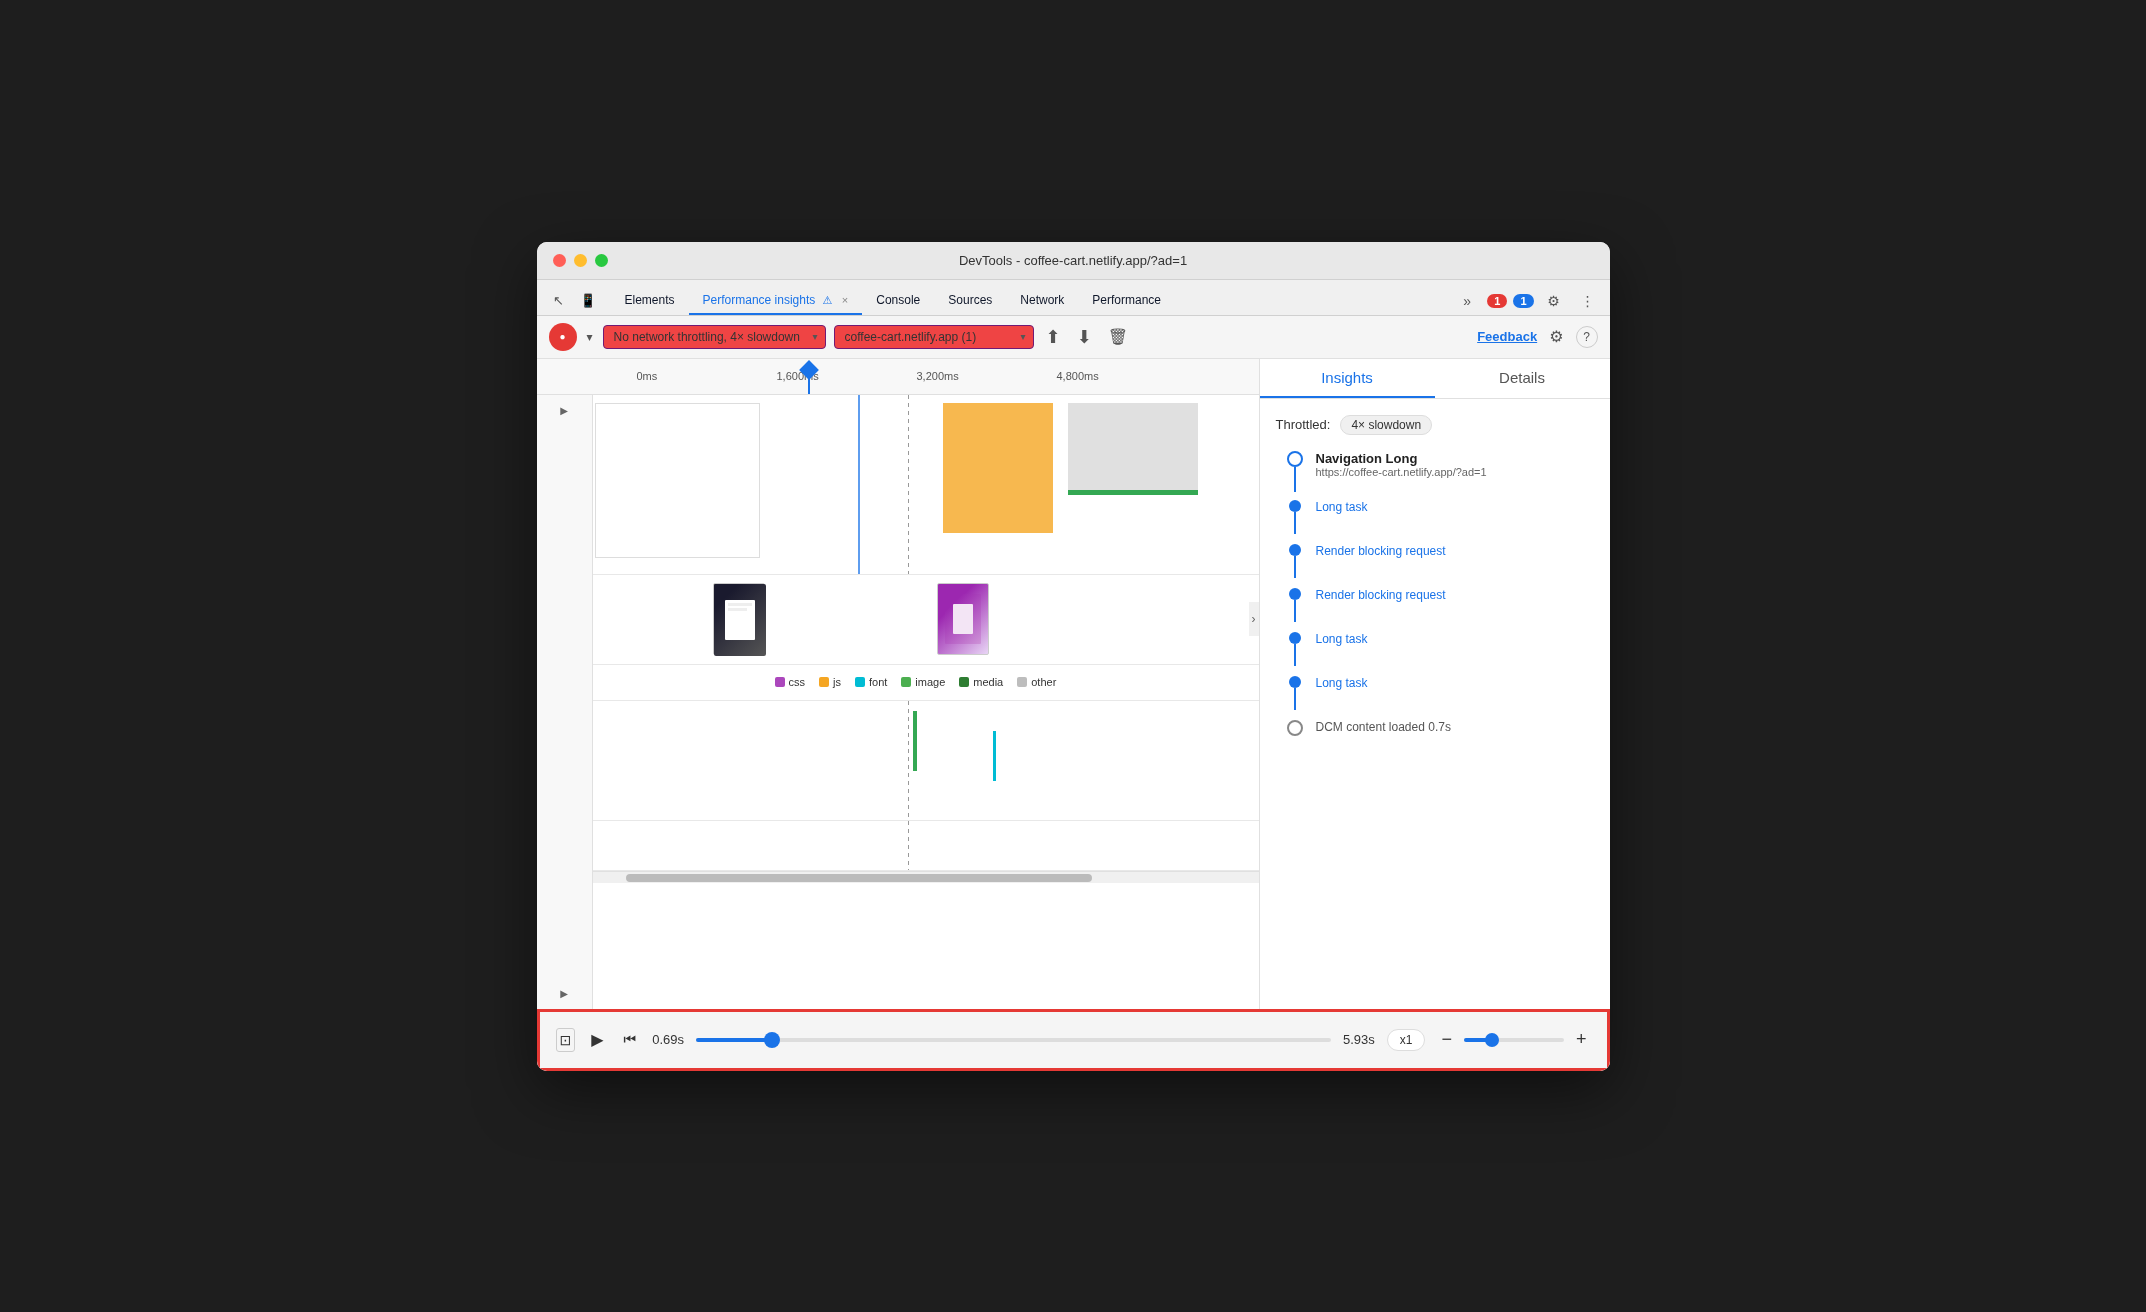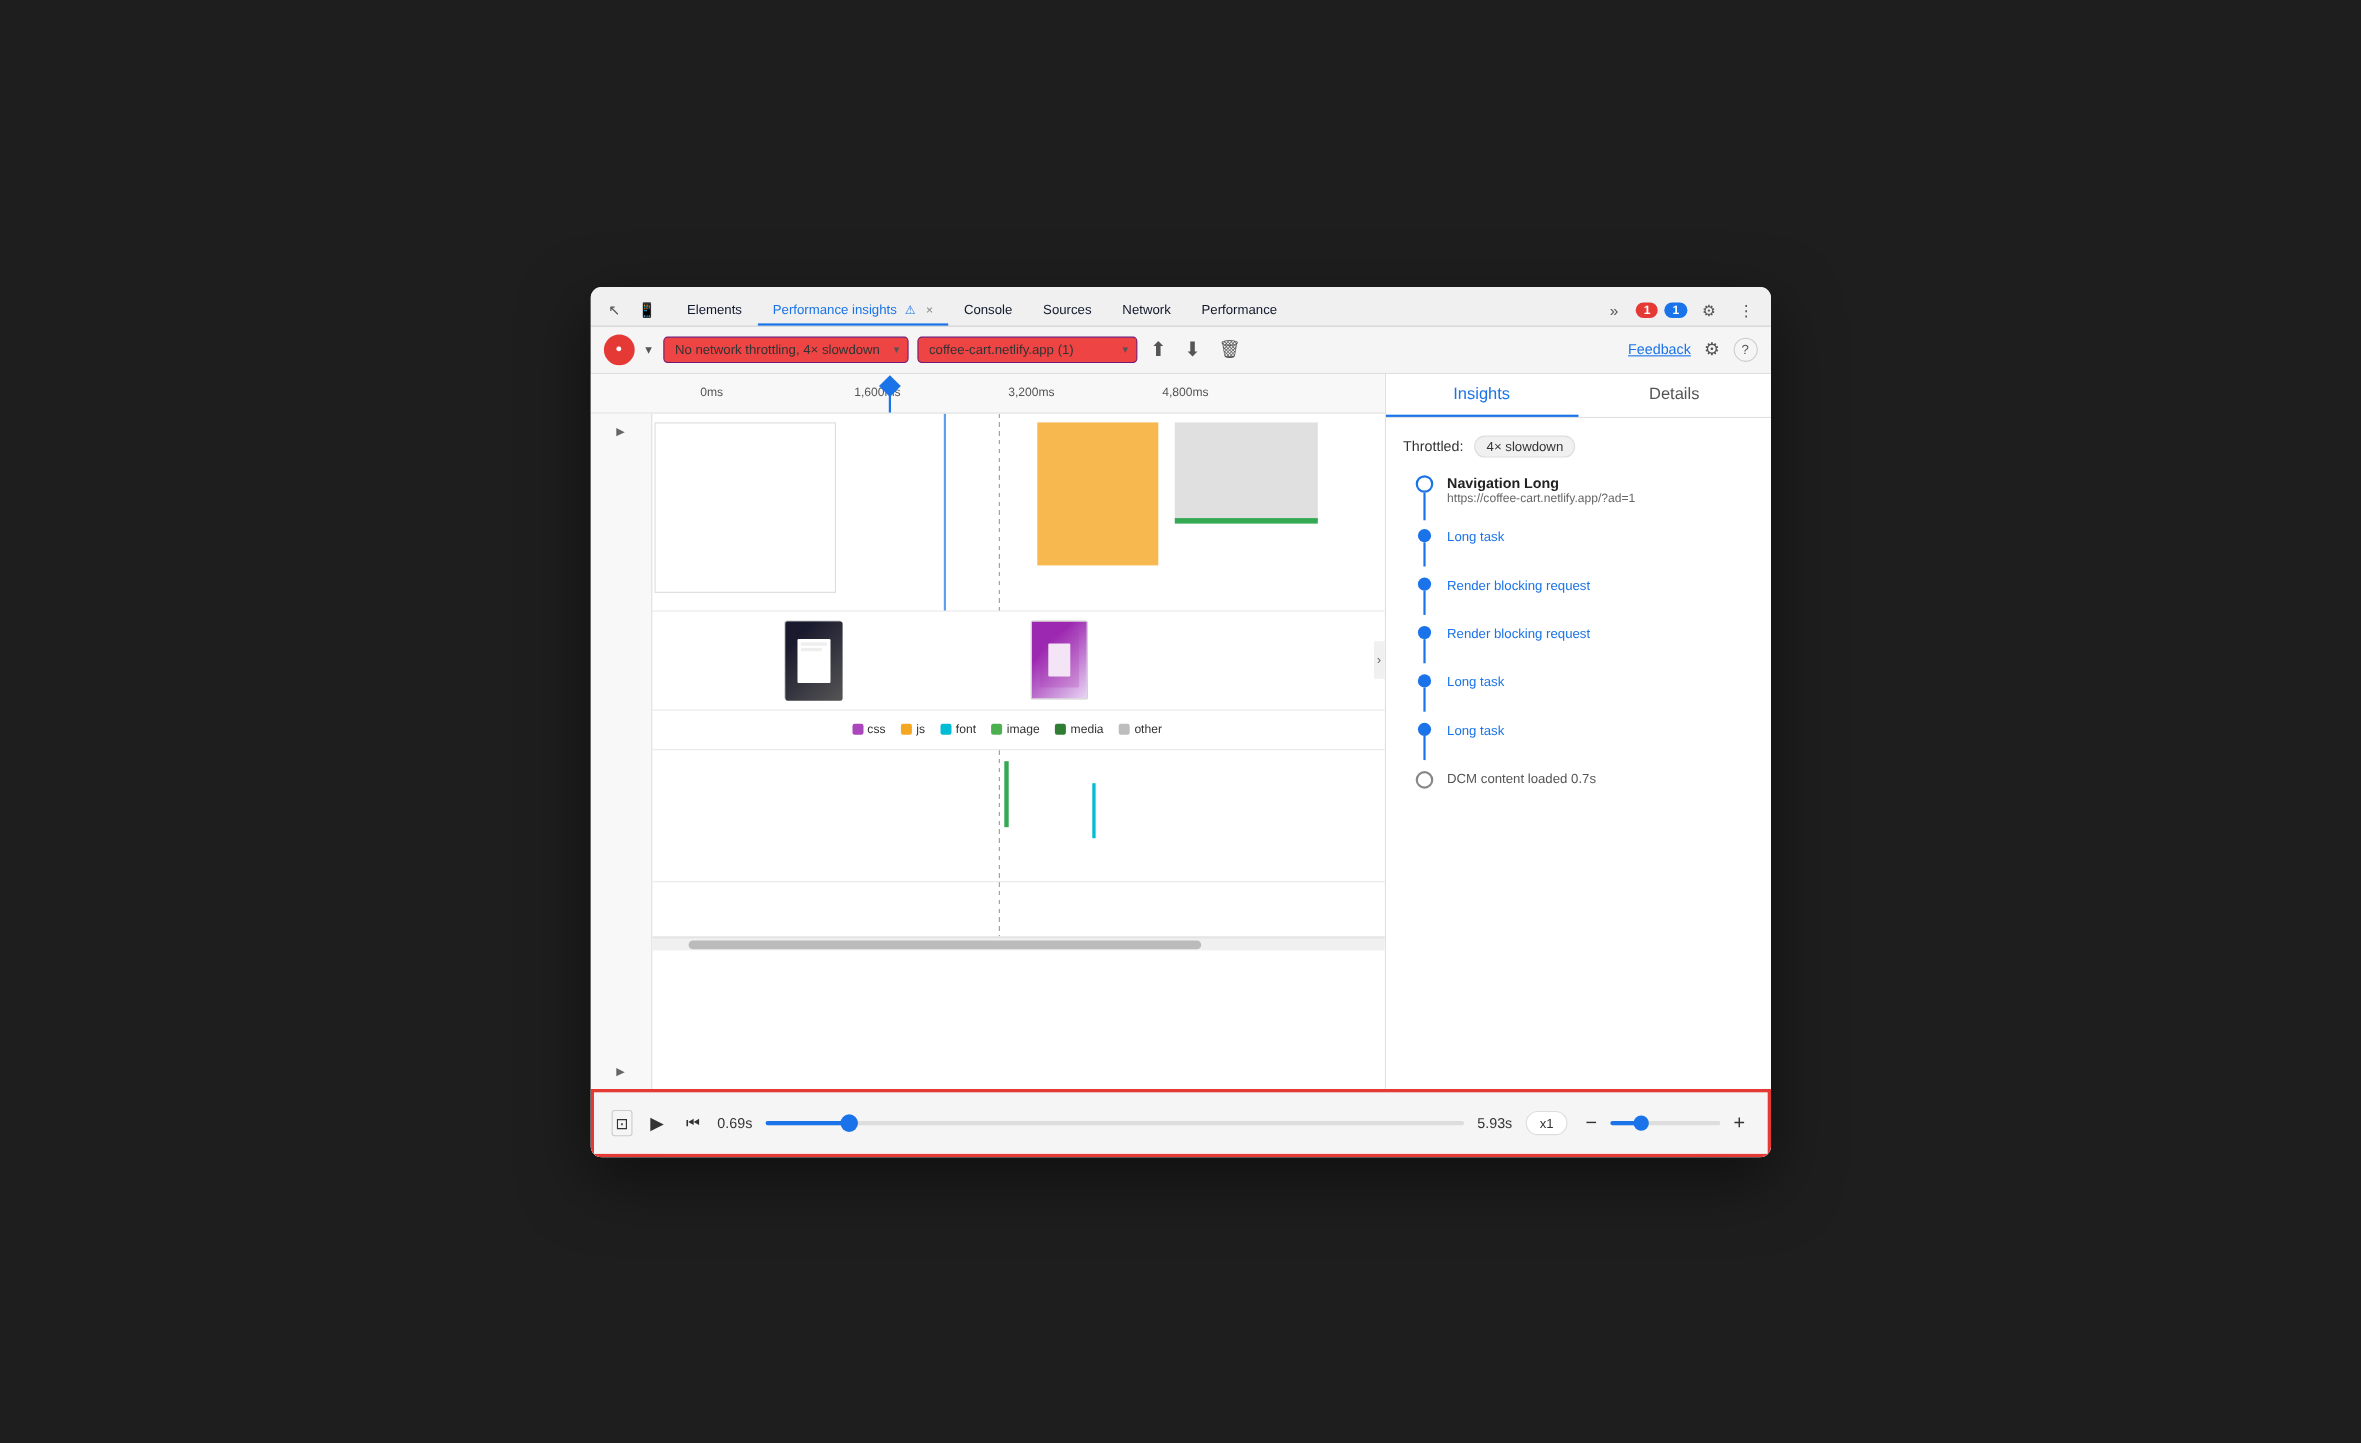--- a/index.html
+++ b/index.html
@@ -143,20 +143,21 @@
       padding-right: 24px;
     }
     .header-spacer { flex: 1; }
     .feedback-link {
       font-size: 13px;
       color: #1a73e8;
       text-decoration: underline;
       cursor: pointer;
       background: none;
       border: none;
+      font-weight: bold;
     }
     .icon-btn {
       background: none;
       border: none;
       cursor: pointer;
       font-size: 16px;
       color: #555;
       padding: 4px;
       display: flex;
       align-items: center;
@@ -468,20 +469,28 @@
       padding: 1px 7px;
       font-size: 11px;
       font-weight: 600;
     }
   </style>
 </head>
 <body>
 
 <div class="window">
 
+  <div class="titlebar">
+    <div class="traffic-lights">
+      <div class="traffic-light tl-red"></div>
+      <div class="traffic-light tl-yellow"></div>
+      <div class="traffic-light tl-green"></div>
+    </div>
+    <span class="titlebar-title">DevTools - coffee-cart.netlify.app/?ad=1</span>
+  </div>
 
   <div class="tab-bar" style="position:relative;">
     <button class="toolbar-btn" style="margin-right:2px; font-size:13px;">↖</button>
     <button class="toolbar-btn" style="margin-right:8px; font-size:13px;">📱</button>
     <div class="tab">Elements</div>
     <div class="tab active">
       <span>Performance insights</span>
       <span class="tab-warning">⚠</span>
       <span class="tab-close">×</span>
     </div>

